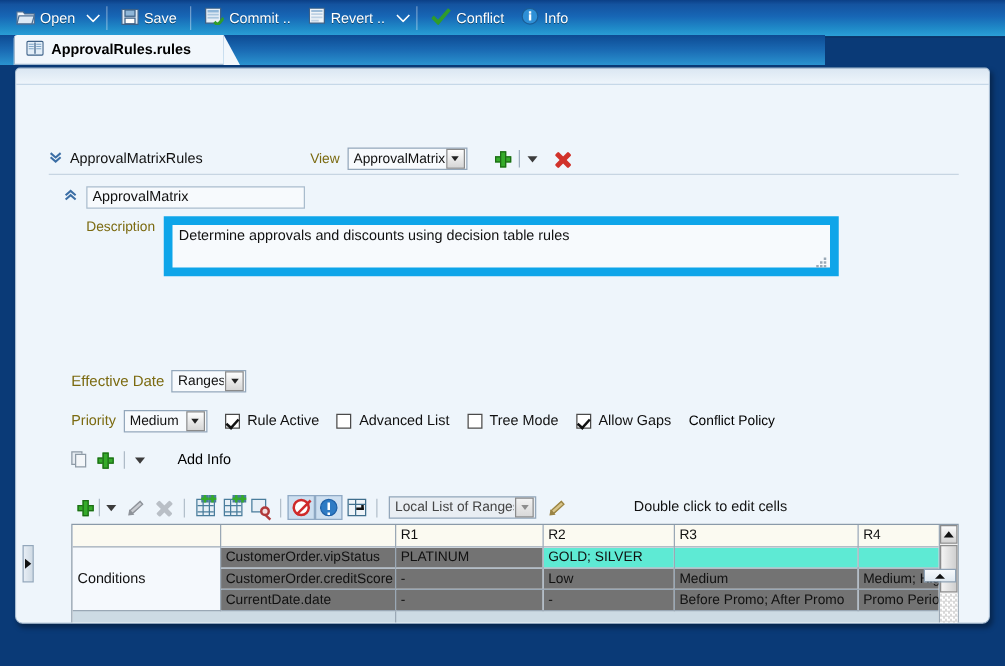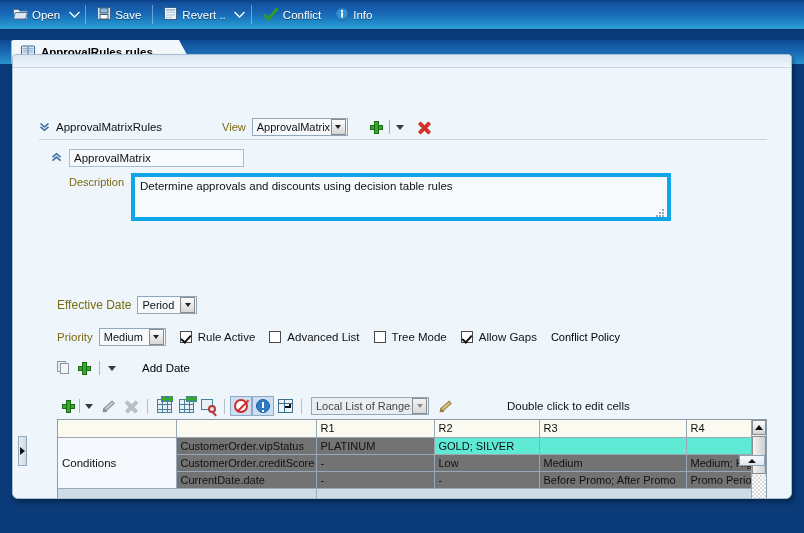--- a/index.html
+++ b/index.html
@@ -24,21 +24,21 @@
     padding:0 7px; color:#ffffff; white-space:nowrap; cursor:default;
     font-size:11.5px;
   }
   .tb-btn .lbl{ text-shadow:0 1px 0 rgba(0,0,0,.45); }
   .tb-sep{ width:1px; height:19px; background:rgba(255,255,255,.38); margin:0 4px; }
   .tb-caret{ width:14px; display:flex; align-items:center; justify-content:center; cursor:default;}
   .tb-caret svg{ display:block; }
 
   
   #tabstrip{
-    position:absolute; left:0; top:40px; width:804px; height:24px;
+    position:absolute; left:0; top:28px; width:660px; height:24px;
     background:linear-gradient(to bottom,#0d4a93 0%,#1a6ab3 50%,#2a93cf 100%);
   }
   #doc-tab{
     position:absolute; left:11px; top:0px; height:24px;
     background:#f2f7fc;
     border-top-left-radius:3px;
     padding:0 26px 0 10px;
     display:flex; align-items:center; gap:6px;
     font-weight:bold; font-size:11.5px; color:#000;
     box-shadow: 1px -1px 0 #9fb8cf inset;
@@ -70,21 +70,21 @@
 
   
   .lbl-gold{ color:#7b6a10; }
 
   
   #ruleset-row{
     position:absolute; left:26px; top:47px; width:728px; height:24px;
     display:flex; align-items:center;
   }
   #ruleset-title{ margin-left:6px; font-size:11.5px; color:#111; }
-  #view-label{ margin-left:60px; margin-right:6px; font-size:11px; color:#7b6a10; }
+  #view-label{ margin-left:86px; margin-right:6px; font-size:11px; color:#7b6a10; }
 
   .sel{
     height:18px; border:1px solid #93a7bb; background:#f7fafd;
     display:inline-flex; align-items:center;
     padding:0 0 0 4px; font-size:11px; color:#111; position:relative;
   }
   .sel .selval{ flex:1; white-space:nowrap; overflow:hidden; }
   .sel .arrowbox{
     width:15px; height:16px; margin:0 1px; background:linear-gradient(to bottom,#fdfdfd,#d6d6d6);
     border:1px solid #8a8a8a; display:flex;align-items:center;justify-content:center;
@@ -117,21 +117,21 @@
   #name-input{
     width:175px; height:18px; border:1px solid #a9bccd; background:#f7fafd;
     font-family:"Liberation Sans",sans-serif; font-size:11.5px; color:#111; padding:0 4px;
   }
   .chev{ color:#3b6ea5; font-size:11px; line-height:1; }
 
   
   #desc-label{ position:absolute; left:56px; top:108px; font-size:11px; color:#7b6a10; }
   #desc-box{
     position:absolute; left:118px; top:105px; width:540px; height:48px;
-    border:4px solid #0ea5e9; background:#f7fafd; position:absolute;
+    border:7px solid #0ea5e9; background:#f7fafd; position:absolute;
   }
   #desc-text{
     padding:3px 5px; font-size:11.5px; color:#111; font-family:"Liberation Sans",sans-serif;
   }
   #desc-grip{ position:absolute; right:2px; bottom:1px; width:8px; height:8px; }
   #desc-grip i{ position:absolute; width:2px;height:2px;background:#9aa9b6; }
 
   
   #eff-row{ position:absolute; left:44px; top:228px; display:flex; align-items:center; gap:6px; }
   #prio-row{ position:absolute; left:44px; top:260px; display:flex; align-items:center; }
@@ -279,20 +279,32 @@
       <svg width="14" height="13" viewBox="0 0 14 13">
           <rect x="0.5" y="0.5" width="13" height="12" fill="#dfe9f3" stroke="#3d6187"></rect>
           <rect x="3" y="1" width="8" height="5" fill="#8fb6d8" stroke="#3d6187"></rect>
           <rect x="3" y="7.5" width="8" height="4.5" fill="#ffffff" stroke="#3d6187"></rect>
         </svg>
     </span>
     <span class="lbl">Save</span>
   </div>
   <div class="tb-sep"></div>
 
+  <div class="tb-btn">
+    <span>
+      <svg width="15" height="14" viewBox="0 0 15 14">
+          <rect x="0.5" y="0.5" width="12" height="12" fill="#e6eef6" stroke="#3d6187"></rect>
+          <rect x="2" y="2" width="9" height="2" fill="#8fb6d8"></rect>
+          <rect x="2" y="5" width="9" height="1.4" fill="#a9c6de"></rect>
+          <rect x="2" y="7.5" width="9" height="1.4" fill="#a9c6de"></rect>
+          <path d="M7.5 11.5 L10 14 L15 8.5" fill="none" stroke="#2f9c2a" stroke-width="2.4"></path>
+        </svg>
+    </span>
+    <span class="lbl">Commit ..</span>
+  </div>
 
   <div class="tb-btn">
     <span>
       <svg width="14" height="14" viewBox="0 0 14 14">
           <rect x="0.5" y="0.5" width="12" height="12" fill="#eef3f8" stroke="#3d6187"></rect>
           <rect x="2" y="2" width="9" height="1.6" fill="#9dbcd8"></rect>
           <rect x="2" y="4.6" width="9" height="1.4" fill="#bed2e4"></rect>
           <rect x="2" y="7.2" width="9" height="1.4" fill="#bed2e4"></rect>
           <rect x="2" y="9.8" width="6" height="1.4" fill="#bed2e4"></rect>
         </svg>
@@ -393,21 +405,21 @@
           <i style="left:5px;top:4px"></i>
         <i style="left:-1px;top:7px"></i>
           <i style="left:2px;top:7px"></i>
           <i style="left:5px;top:7px"></i>
       </div>
     </div>
 
     <div id="eff-row">
       <span class="lbl-gold" style="font-size:12px">Effective Date</span>
       <span class="sel" style="width:60px">
-        <span class="selval">Period</span>
+        <span class="selval">Ranges</span>
         <span class="arrowbox">
             <i class="caret-dn"></i>
           </span>
       </span>
     </div>
 
     <div id="prio-row">
       <span class="lbl-gold" style="font-size:11.5px;margin-right:6px">Priority</span>
       <span class="sel" style="width:67px;margin-right:14px">
         <span class="selval">Medium</span>
@@ -441,21 +453,21 @@
           <b class="back"></b>
           <b class="front"></b>
         </span>
       <span class="plus">
           <i class="h"></i>
           <i class="v"></i>
         </span>
       <span class="vbar"></span>
       <span class="dark-caret"></span>
       <span style="width:10px"></span>
-      <span style="font-size:11.5px">Add Date</span>
+      <span style="font-size:11.5px">Add Info</span>
     </div>
 
     <div id="tbl-toolbar">
       <span class="tool">
           <span class="plus">
             <i class="h"></i>
             <i class="v"></i>
           </span>
         </span>
       <span class="vbar"></span>

